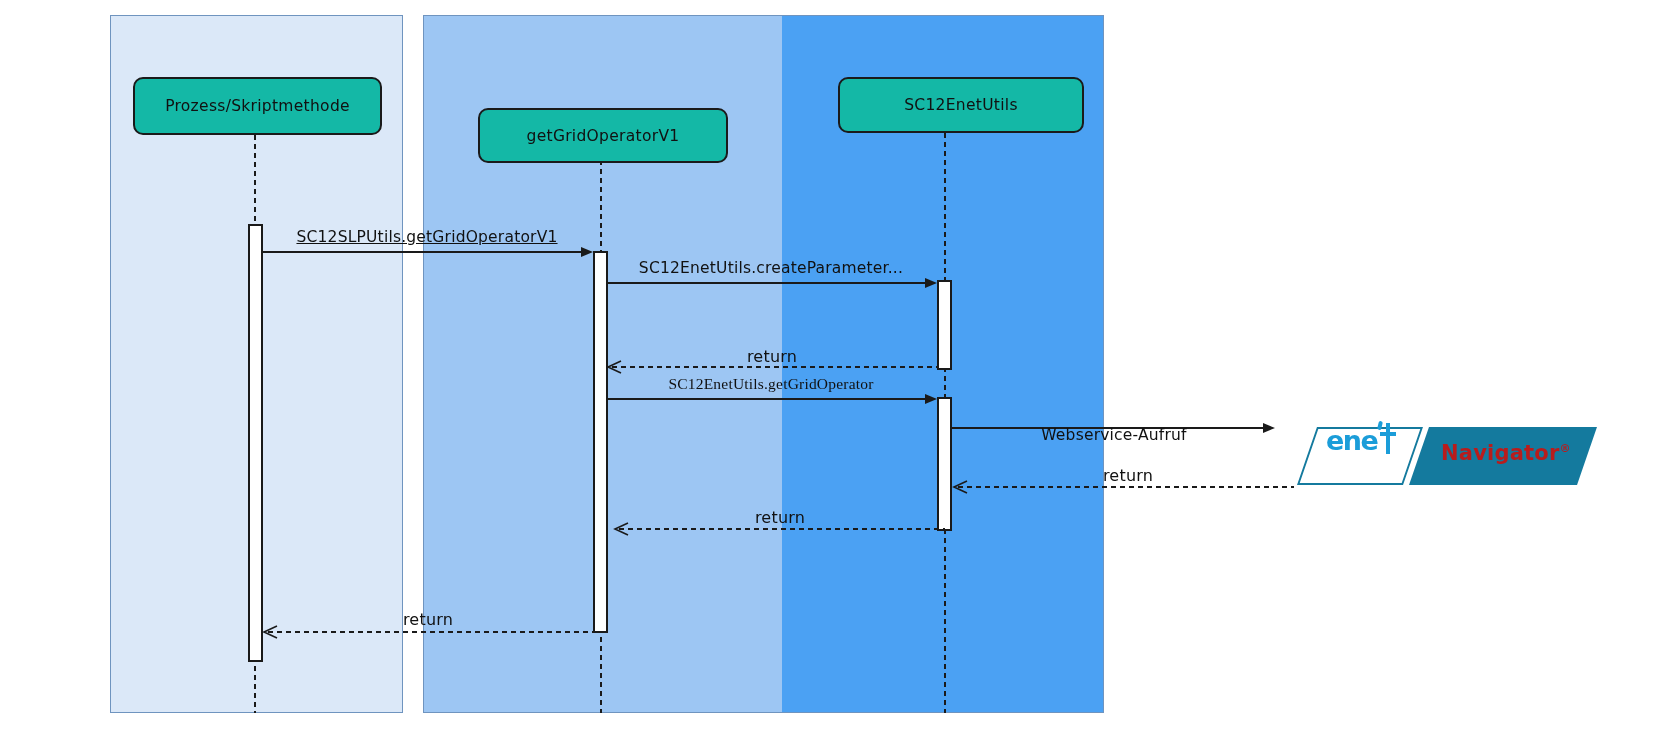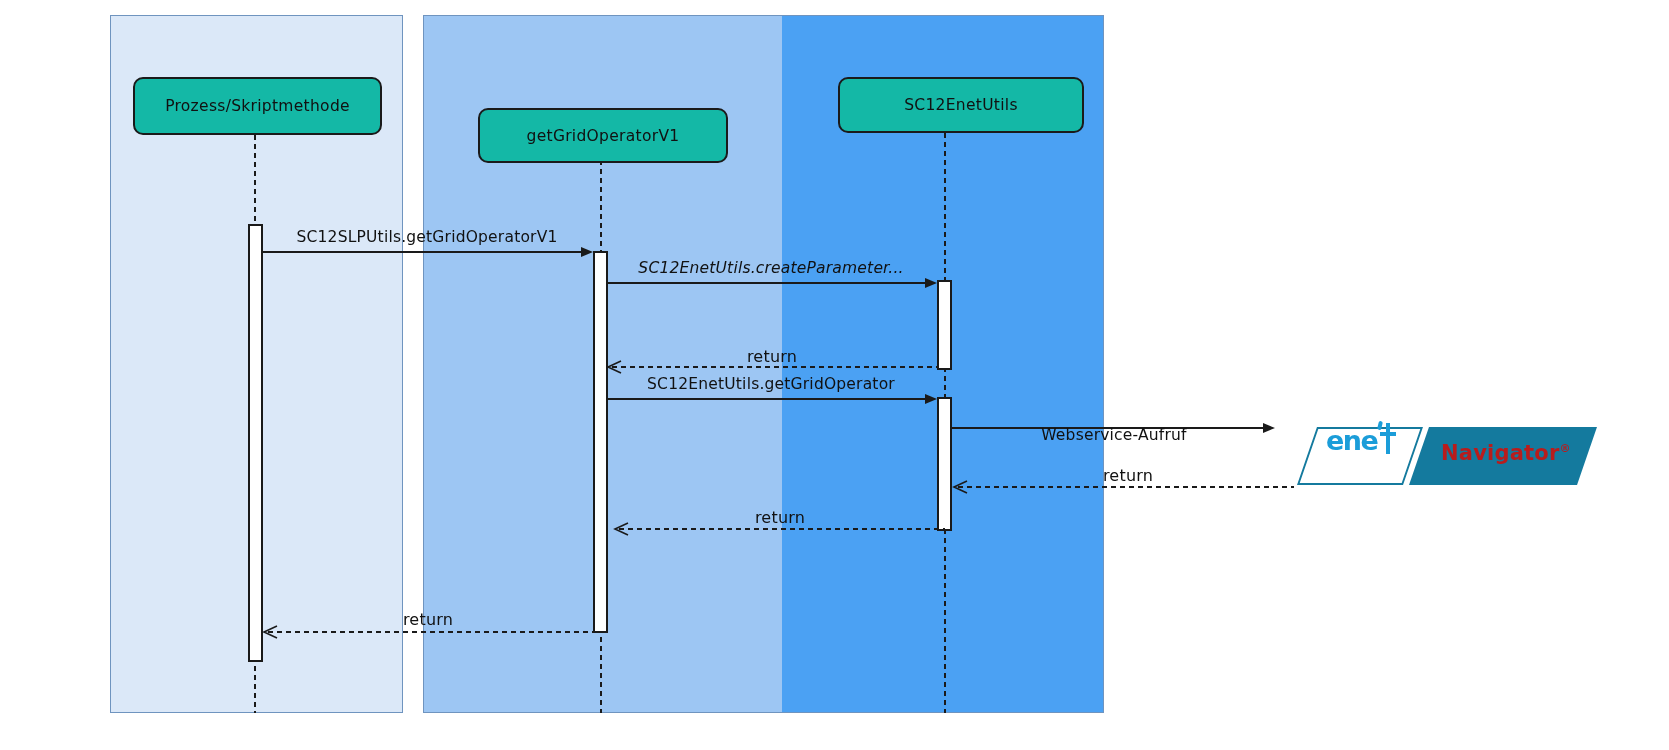--- a/index.html
+++ b/index.html
@@ -38,24 +38,24 @@
   
   .solid-h{position:absolute;height:2px;background:#1a1a1a;z-index:4;}
   .dash-h{position:absolute;height:2px;z-index:4;
     background:repeating-linear-gradient(to right,#1a1a1a 0 5px,transparent 5px 9px);}
   .head{position:absolute;width:0;height:0;z-index:5;
     border-top:5px solid transparent;border-bottom:5px solid transparent;border-left:12px solid #1a1a1a;}
   .openhead{position:absolute;z-index:5;}
   .msg-label{position:absolute;transform:translateX(-50%);white-space:nowrap;
     font-size:15.5px;letter-spacing:.2px;z-index:6;}
   .return-label{font-size:16px;letter-spacing:.2px;}
-  .m1-line{left:263px;top:251px;width:318px;}  .m1-head{left:581px;top:247px;}  .m1-label{left:427px;top:228px;}
-  .m2-line{left:608px;top:282px;width:317px;}  .m2-head{left:925px;top:278px;}  .m2-label{left:771px;top:259px;font-style:italic;}
+  .m1-line{left:263px;top:251px;width:318px;}  .m1-head{left:581px;top:247px;}  .m1-label{left:427px;top:228px;text-decoration:underline;}
+  .m2-line{left:608px;top:282px;width:317px;}  .m2-head{left:925px;top:278px;}  .m2-label{left:771px;top:259px;}
   .m3-line{left:612px;top:366px;width:325px;}  .m3-head{left:606px;top:360px;}  .m3-label{left:772px;top:347px;}
-  .m4-line{left:608px;top:398px;width:317px;}  .m4-head{left:925px;top:394px;}  .m4-label{left:771px;top:375px;}
+  .m4-line{left:608px;top:398px;width:317px;}  .m4-head{left:925px;top:394px;}  .m4-label{left:771px;top:375px;font-family:Liberation Serif, serif;}
   .m5-line{left:952px;top:427px;width:311px;}  .m5-head{left:1263px;top:423px;} .m5-label{left:1114px;top:426px;}
   .m6-line{left:958px;top:486px;width:336px;}  .m6-head{left:952px;top:480px;}  .m6-label{left:1128px;top:466px;}
   .m7-line{left:619px;top:528px;width:326px;}  .m7-head{left:613px;top:522px;}  .m7-label{left:780px;top:508px;}
   .m8-line{left:268px;top:631px;width:333px;}  .m8-head{left:262px;top:625px;}  .m8-label{left:428px;top:610px;}
   
   .logo-shape{position:absolute;top:427px;height:58px;transform:skewX(-19deg);box-sizing:border-box;z-index:2;}
   .logo-white{left:1307px;width:106px;background:#ffffff;border:2.5px solid #147a9e;}
   .logo-teal{left:1419px;width:168px;background:#147a9e;}
   .logo-brand{position:absolute;left:1326px;top:416px;height:38px;display:flex;align-items:flex-end;z-index:3;}
   .brand-letters{font-size:27px;font-weight:bold;color:#1b9dd9;letter-spacing:-1.5px;line-height:1;}

